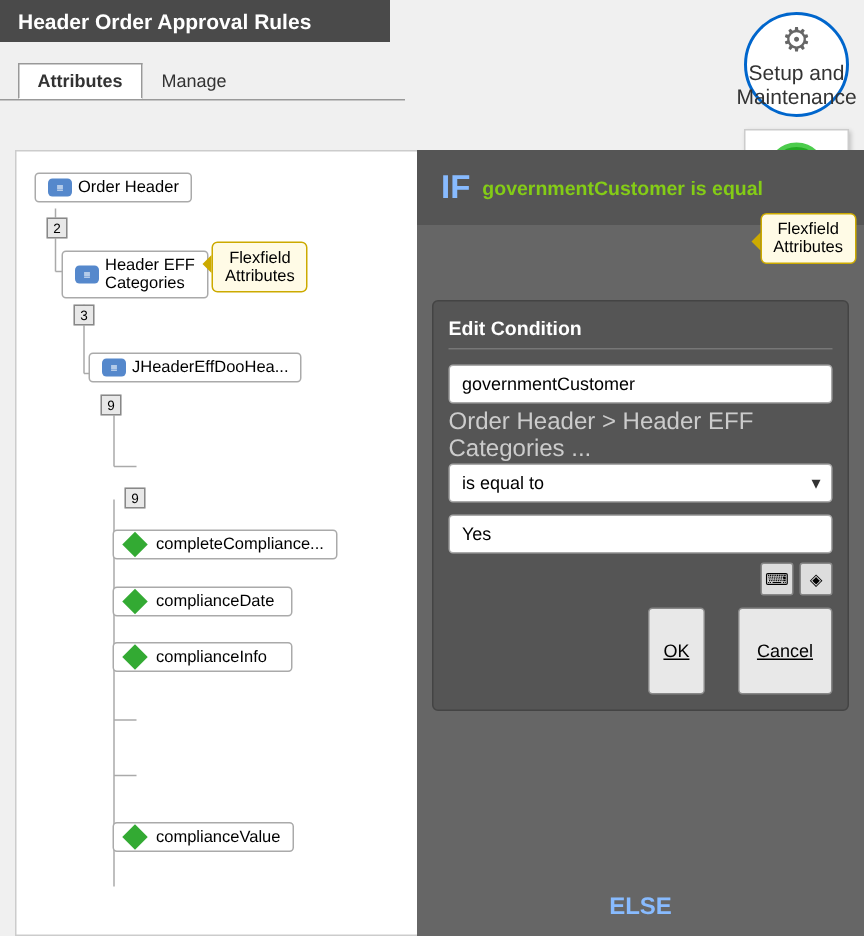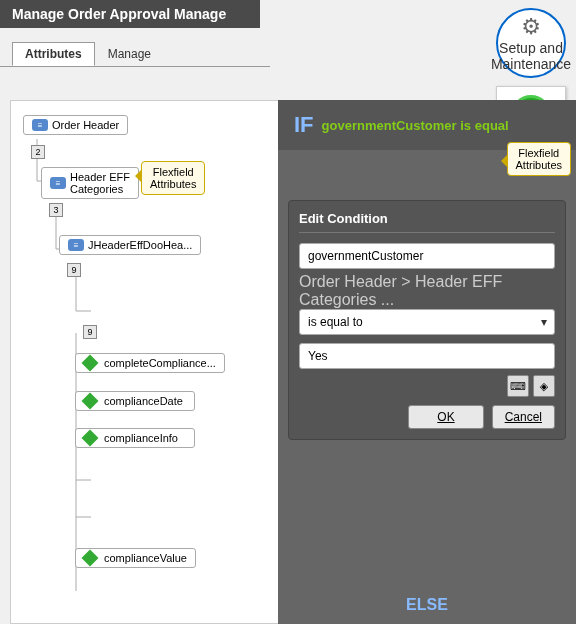--- a/index.html
+++ b/index.html
@@ -311,36 +311,37 @@
       border-radius: 2px;
     }
 
     .dialog-actions {
       display: flex;
       justify-content: flex-end;
       gap: 8px;
       margin-top: 4px;
     }
     .btn-ok {
-      padding: 4px 28px;
+      padding: 4px 9px;
       background: #e8e8e8;
       border: 1px solid #888;
       border-radius: 3px;
       cursor: pointer;
       font-size: 12px;
       text-decoration: underline;
     }
     .btn-cancel {
-      padding: 4px 12px;
+      padding: 21px 12px;
       background: #e8e8e8;
       border: 1px solid #888;
       border-radius: 3px;
       cursor: pointer;
       font-size: 12px;
       text-decoration: underline;
+      margin-left: 14px;
     }
 
     
     .callout-right {
       position: absolute;
       background: #fffbe6;
       border: 1px solid #ccaa00;
       border-radius: 4px;
       padding: 4px 8px;
       font-size: 11px;
@@ -373,21 +374,21 @@
       left: 50%;
       transform: translateX(-50%);
       color: #88bbff;
       font-size: 16px;
       font-weight: bold;
     }
   </style>
 </head>
 <body>
 
-<div class="page-header">Manage Order Approval Manage</div>
+<div class="page-header">Header Order Approval Rules</div>
 
 <div class="top-right-icons">
   <div class="setup-circle">
     <span class="gear-icon-svg">⚙</span>
     <span style="font-size:14px;text-align:center;color:#333;">Setup and<br>Maintenance</span>
   </div>
   <div class="approval-box">
     <div class="approval-check">
       <span class="check-mark">✓</span>
     </div>

